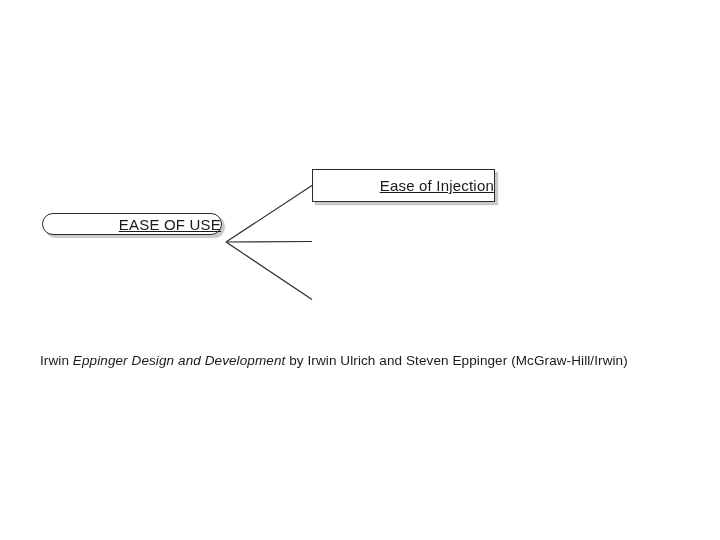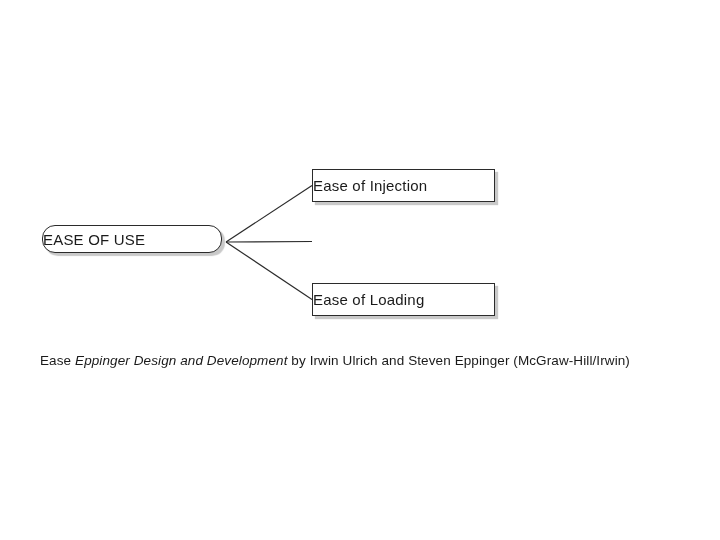--- a/index.html
+++ b/index.html
@@ -25,30 +25,31 @@
     pointer-events: none;
   }
   .node {
     position: absolute;
     box-sizing: border-box;
     background: #ffffff;
     border: 1.5px solid #2b2b2b;
     box-shadow: 3px 3px 1px #c9c9c9;
     display: flex;
     align-items: center;
-    justify-content: flex-start;
+    justify-content: flex-end;
     font-size: 15px;
     letter-spacing: 0.2px;
     white-space: nowrap;
+    text-decoration: underline;
   }
   .node-root {
     left: 42px;
-    top: 225px;
+    top: 213px;
     width: 180px;
-    height: 28px;
+    height: 22px;
     border-radius: 13px;
   }
   .node-child {
     left: 312px;
     width: 183px;
     height: 33px;
   }
   .node-child-0 { top: 169px; }
   .node-child-1 { top: 225px; }
   .node-child-2 { top: 283px; }
@@ -77,19 +78,16 @@
 
   <div class="node node-root">
     <span>EASE OF USE</span>
   </div>
 
   <div class="node node-child node-child-0">
     <span>Ease of Injection</span>
   </div>
 
 
-  <div class="node node-child node-child-2">
-    <span>Ease of Loading</span>
-  </div>
 
-  <div class="caption"><span>Ease </span><span class="book-title">Eppinger Design and Development</span><span> by Irwin Ulrich and Steven Eppinger (McGraw-Hill/Irwin)</span></div>
+  <div class="caption"><span>Irwin </span><span class="book-title">Eppinger Design and Development</span><span> by Irwin Ulrich and Steven Eppinger (McGraw-Hill/Irwin)</span></div>
 
 </div>
 
 </body></html>

